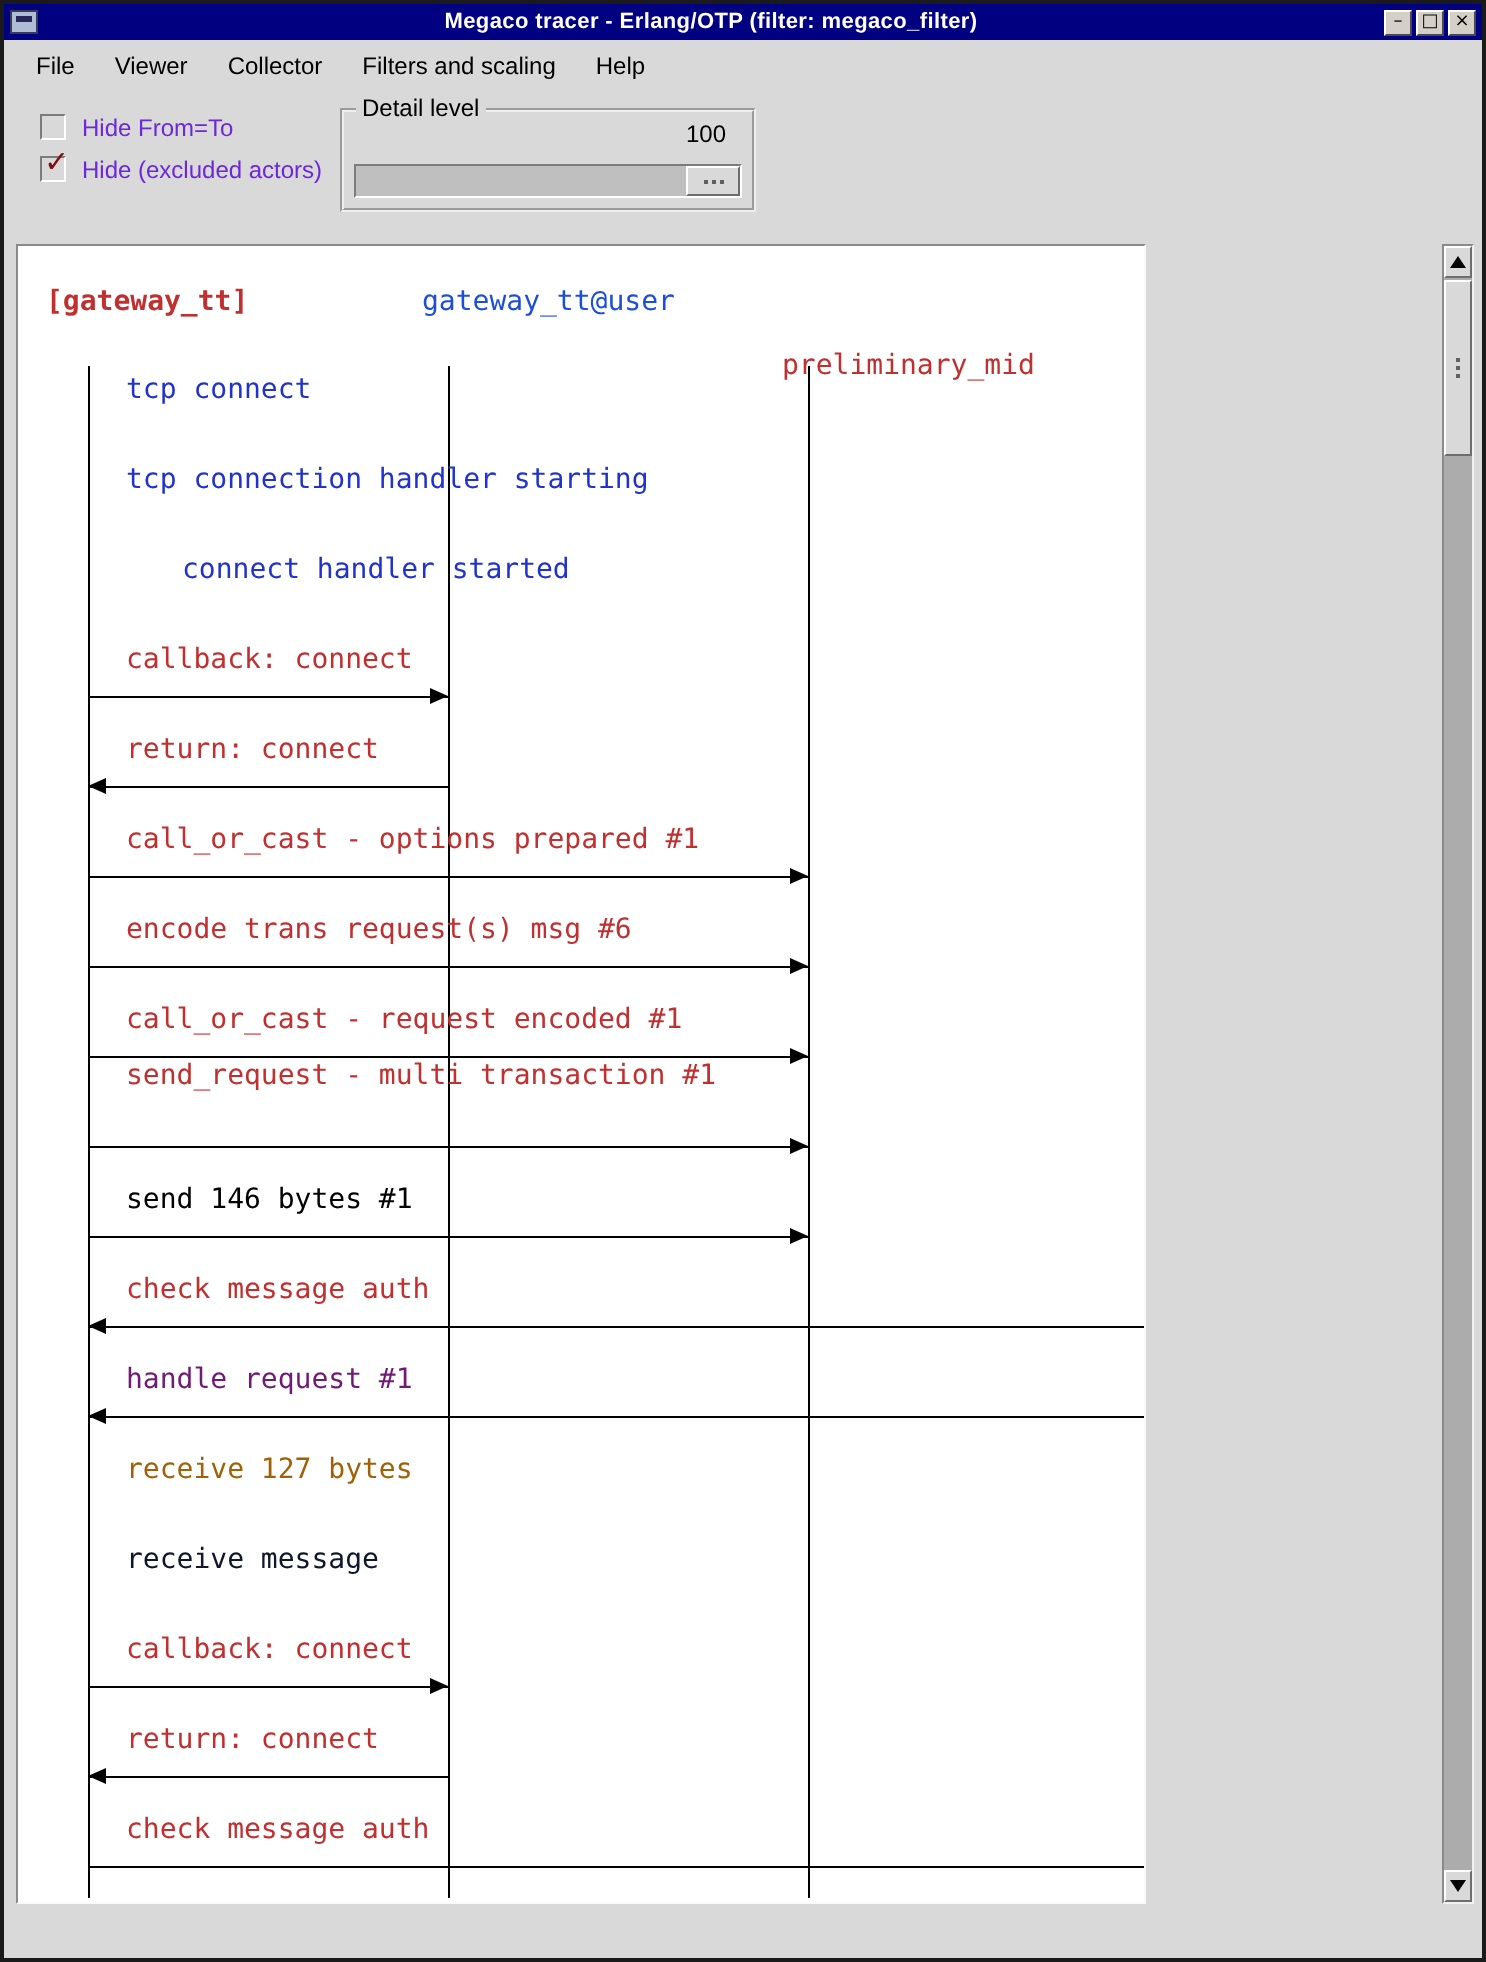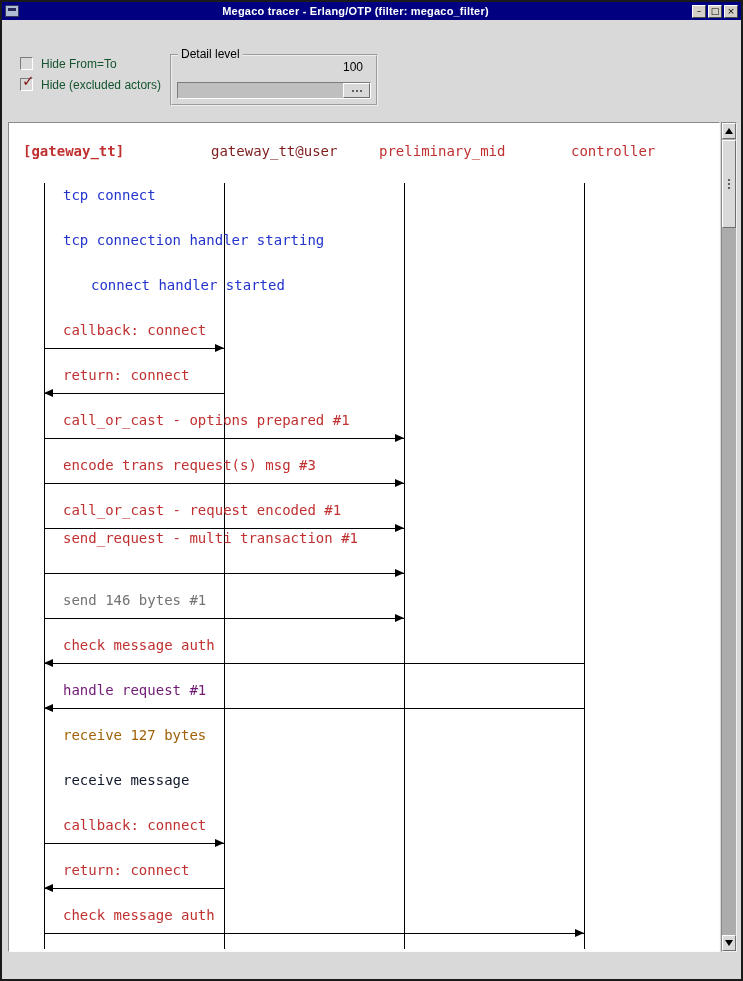--- a/index.html
+++ b/index.html
@@ -18,31 +18,31 @@
 
   
   .menubar { position:absolute; left:0; top:18px; right:0; height:26px; display:flex; align-items:center; padding-left:6px; background:#d9d9d9; }
   .menu-item { padding:4px 10px; font-size:12px; color:#000; white-space:nowrap; }
 
   
   .checkbox-group { position:absolute; left:18px; top:55px; }
   .cb-row { display:flex; align-items:center; gap:8px; height:13px; margin-bottom:8px; }
   .cb-box { width:13px; height:13px; background:#d9d9d9; border:1px solid; border-color:#7c7c7c #ffffff #ffffff #7c7c7c; position:relative; overflow:visible; flex:0 0 auto; }
   .check-icon { position:absolute; left:1px; top:-5px; font-size:15px; font-weight:bold; color:#801010; font-family:"DejaVu Sans",sans-serif; line-height:1; }
-  .cb-label { font-size:12px; color:#14532d; white-space:nowrap; }
+  .cb-label { font-size:12px; color:#6d28d9; white-space:nowrap; }
 
   .detail-frame { position:absolute; left:168px; top:52px; width:208px; height:52px; border:2px groove #efefef; }
   .frame-label { position:absolute; top:-9px; left:6px; background:#d9d9d9; padding:0 3px; font-size:12px; color:#000; }
   .detail-value { position:absolute; top:4px; right:13px; font-size:12px; color:#000; }
   .scale-trough { position:absolute; left:5px; right:5px; top:26px; height:17px; background:#bfbfbf; border:1px solid; border-color:#7c7c7c #ffffff #ffffff #7c7c7c; }
   .scale-thumb { position:absolute; right:0; top:0; width:27px; height:100%; background:#d9d9d9; border:1px solid; border-color:#ffffff #6e6e6e #6e6e6e #ffffff; display:flex; align-items:center; justify-content:center; }
   .thumb-grip { width:2px; height:2px; background:#606060; box-shadow:4px 0 #606060, 8px 0 #606060; margin-right:8px; }
 
   
-  .canvas { position:absolute; left:6px; top:120px; width:712px; height:830px; background:#ffffff; border:1px solid; border-color:#8a8a8a #fbfbfb #fbfbfb #8a8a8a; overflow:hidden; font-family:"DejaVu Sans Mono","Liberation Mono",monospace; }
+  .canvas { position:absolute; left:6px; top:120px; width:565px; height:830px; background:#ffffff; border:1px solid; border-color:#8a8a8a #fbfbfb #fbfbfb #8a8a8a; overflow:hidden; font-family:"DejaVu Sans Mono","Liberation Mono",monospace; }
   .actor-label { position:absolute; top:20px; font-size:14px; white-space:pre; }
   .actor-label.primary { font-weight:bold; }
   .lifeline { position:absolute; width:1px; background:#000; }
   .event-label { position:absolute; font-size:14px; line-height:16px; white-space:pre; }
   .event-line { position:absolute; height:1px; background:#000; }
   .arrow-head { position:absolute; width:0; height:0; border-top:4px solid transparent; border-bottom:4px solid transparent; }
   .arrow-head.right { border-left:9px solid #000; }
   .arrow-head.left  { border-right:9px solid #000; }
 
   
@@ -67,20 +67,27 @@
   <div class="titlebar">
     <span class="title-icon"></span>
     <span class="title-text">Megaco tracer - Erlang/OTP (filter: megaco_filter)</span>
     <span class="title-buttons">
         <span class="tb-btn">–</span>
         <span class="tb-btn">□</span>
         <span class="tb-btn">×</span>
       </span>
   </div>
 
+  <div class="menubar">
+      <span class="menu-item">File</span>
+      <span class="menu-item">Viewer</span>
+      <span class="menu-item">Collector</span>
+      <span class="menu-item">Filters and scaling</span>
+      <span class="menu-item">Help</span>
+    </div>
 
   <div class="checkbox-group">
       <div class="cb-row">
         <span class="cb-box"></span>
         <span class="cb-label">Hide From=To</span>
       </div>
       <div class="cb-row">
         <span class="cb-box">
           <span class="check-icon">✓</span>
         </span>
@@ -95,47 +102,47 @@
       <div class="scale-thumb">
         <span class="thumb-grip"></span>
       </div>
     </div>
   </div>
 
   <div class="canvas">
       <div class="lifeline" style="left: 35px; top: 60px; height: 766px;"></div>
       <div class="actor-label primary" style="left: 14px; color: rgb(192, 48, 48);">[gateway_tt]</div>
       <div class="lifeline" style="left: 215px; top: 60px; height: 766px;"></div>
-      <div class="actor-label" style="left: 202px; color: #7f1d1d;">gateway_tt@user</div>
+      <div class="actor-label" style="left: 202px; color: #1d4ed8;">gateway_tt@user</div>
       <div class="lifeline" style="left: 395px; top: 60px; height: 766px;"></div>
-      <div class="actor-label" style="left: 370px; color: rgb(192, 48, 48);">preliminary_mid</div>
+      <div class="actor-label" style="left: 382px; color: rgb(192, 48, 48); margin-top: 32px;">preliminary_mid</div>
       <div class="lifeline" style="left: 575px; top: 60px; height: 766px;"></div>
       <div class="actor-label" style="left: 562px; color: rgb(192, 48, 48);">controller</div>
       <div class="event-label" style="left: 54px; top: 64px; color: rgb(34, 51, 204);">tcp connect</div>
       <div class="event-label" style="left: 54px; top: 109px; color: rgb(34, 51, 204);">tcp connection handler starting</div>
       <div class="event-label" style="left: 54px; top: 154px; color: rgb(34, 51, 204); margin-left: 28px;">connect handler started</div>
       <div class="event-label" style="left: 54px; top: 199px; color: rgb(192, 48, 48);">callback: connect</div>
       <div class="event-line" style="left: 35px; width: 180px; top: 225px;"></div>
       <div class="arrow-head right" style="top: 221px; left: 206px;"></div>
       <div class="event-label" style="left: 54px; top: 244px; color: rgb(192, 48, 48);">return: connect</div>
       <div class="event-line" style="left: 35px; width: 180px; top: 270px;"></div>
       <div class="arrow-head left" style="top: 266px; left: 35px;"></div>
       <div class="event-label" style="left: 54px; top: 289px; color: rgb(192, 48, 48);">call_or_cast - options prepared #1</div>
       <div class="event-line" style="left: 35px; width: 360px; top: 315px;"></div>
       <div class="arrow-head right" style="top: 311px; left: 386px;"></div>
-      <div class="event-label" style="left: 54px; top: 334px; color: rgb(192, 48, 48);">encode trans request(s) msg #3</div>
+      <div class="event-label" style="left: 54px; top: 334px; color: rgb(192, 48, 48);">encode trans request(s) msg #6</div>
       <div class="event-line" style="left: 35px; width: 360px; top: 360px;"></div>
       <div class="arrow-head right" style="top: 356px; left: 386px;"></div>
       <div class="event-label" style="left: 54px; top: 379px; color: rgb(192, 48, 48);">call_or_cast - request encoded #1</div>
       <div class="event-line" style="left: 35px; width: 360px; top: 405px;"></div>
       <div class="arrow-head right" style="top: 401px; left: 386px;"></div>
       <div class="event-label" style="left: 54px; top: 407px; color: rgb(192, 48, 48);">send_request - multi transaction #1</div>
       <div class="event-line" style="left: 35px; width: 360px; top: 450px;"></div>
       <div class="arrow-head right" style="top: 446px; left: 386px;"></div>
-      <div class="event-label" style="left: 54px; top: 469px; color: #737373;">send 146 bytes #1</div>
+      <div class="event-label" style="left: 54px; top: 469px; color: #000000;">send 146 bytes #1</div>
       <div class="event-line" style="left: 35px; width: 360px; top: 495px;"></div>
       <div class="arrow-head right" style="top: 491px; left: 386px;"></div>
       <div class="event-label" style="left: 54px; top: 514px; color: rgb(192, 48, 48);">check message auth</div>
       <div class="event-line" style="left: 35px; width: 540px; top: 540px;"></div>
       <div class="arrow-head left" style="top: 536px; left: 35px;"></div>
       <div class="event-label" style="left: 54px; top: 559px; color: #701a75;">handle request #1</div>
       <div class="event-line" style="left: 35px; width: 540px; top: 585px;"></div>
       <div class="arrow-head left" style="top: 581px; left: 35px;"></div>
       <div class="event-label" style="left: 54px; top: 604px; color: #a16207;">receive 127 bytes</div>
       <div class="event-label" style="left: 54px; top: 649px; color: #0f172a;">receive message</div>

